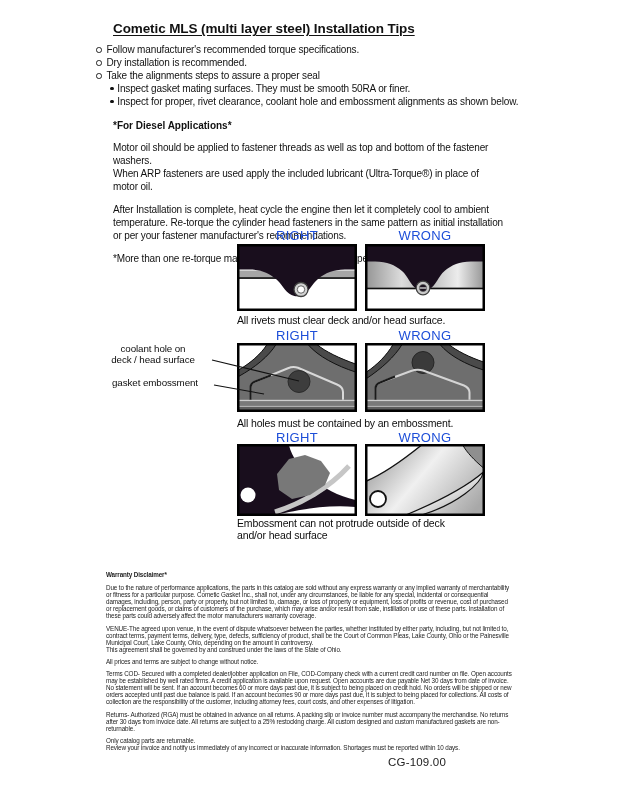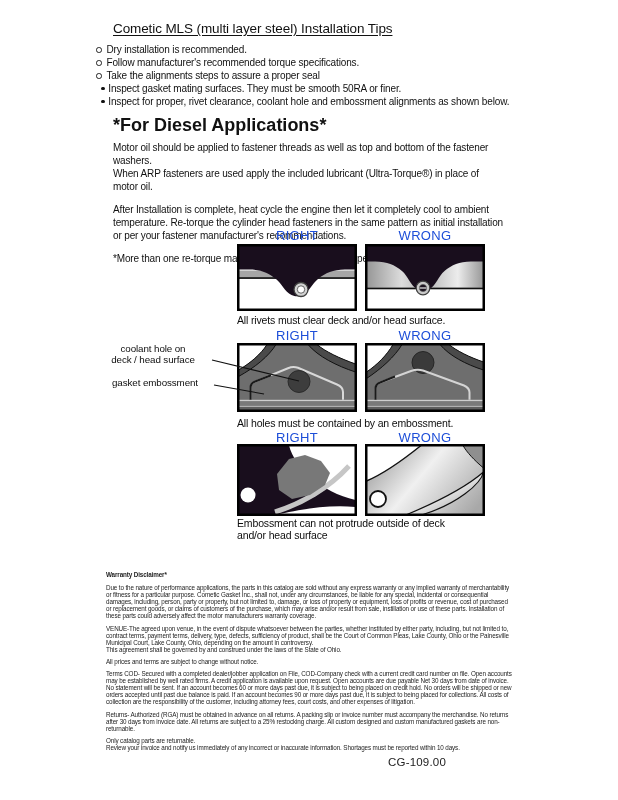--- a/index.html
+++ b/index.html
@@ -3,27 +3,27 @@
 <meta charset="utf-8">
 <style>
   html,body{margin:0;padding:0;background:#e8e8e8;}
   .page{
     position:relative;width:618px;height:800px;background:#ffffff;
     font-family:"Liberation Sans", sans-serif;color:#111;overflow:hidden;
     margin:0 auto;
   }
   
   .main{position:absolute;left:95px;top:21px;width:424px;}
-  .title{margin:0 0 7px 18px;font-size:13.5px;font-weight:normal;letter-spacing:-0.1px;
+  .title{margin:0 0 7px 18px;font-size:13.5px;font-weight:bold;letter-spacing:-0.1px;
          text-decoration:underline;text-underline-offset:2px;}
   .b-row{display:flex;font-size:10px;line-height:13px;letter-spacing:-0.15px;}
   .ring{width:3.5px;height:3.5px;border:1px solid #222;border-radius:50%;margin:4px 5px 0 1px;flex:none;}
-  .sub{margin-left:6px;}
+  .sub{margin-left:15px;}
   .dot{width:3.8px;height:3.8px;background:#111;border-radius:50%;margin:4.5px 3.5px 0 0;flex:none;}
-  .h2{margin:10px 0 5px 18px;font-size:18px;line-height:15px;font-weight:bold;}
+  .h2{margin:10px 0 5px 18px;font-size:10px;line-height:15px;font-weight:bold;}
   .para{margin:8px 0 10px 18px;font-size:10px;line-height:13px;white-space:pre-line;letter-spacing:-0.15px;width:392px;}
   .note{margin:0 0 0 18px;font-size:10px;line-height:13px;letter-spacing:-0.15px;}
   
   .dlab{position:absolute;left:237px;width:248px;display:flex;gap:8px;font-size:13px;line-height:14px;color:#1d4ed8;}
   .dlab span{width:120px;text-align:center;letter-spacing:0.3px;}
   .dbox{position:absolute;width:120px;display:block;}
   .dcap{position:absolute;left:237px;font-size:10.5px;line-height:11.5px;letter-spacing:-0.15px;white-space:pre-line;color:#0d0d0d;}
   .ann{position:absolute;text-align:center;font-size:9.8px;line-height:10.8px;white-space:pre-line;letter-spacing:-0.1px;color:#0d0d0d;}
   .leader{position:absolute;left:207px;top:352px;pointer-events:none;}
   
@@ -35,25 +35,25 @@
 </head>
 <body>
 
 <div class="page">
 
   <div class="main">
     <div class="title">Cometic MLS (multi layer steel) Installation Tips</div>
 
     <div class="b-row">
       <span class="ring"></span>
-      <span>Dry installation is recommended.</span>
+      <span>Follow manufacturer's recommended torque specifications.</span>
     </div>
     <div class="b-row">
       <span class="ring"></span>
-      <span>Follow manufacturer's recommended torque specifications.</span>
+      <span>Dry installation is recommended.</span>
     </div>
     <div class="b-row">
       <span class="ring"></span>
       <span>Take the alignments steps to assure a proper seal</span>
     </div>
     <div class="b-row sub">
       <span class="dot"></span>
       <span>Inspect gasket mating surfaces.  They must be smooth 50RA or finer.</span>
     </div>
     <div class="b-row sub">

